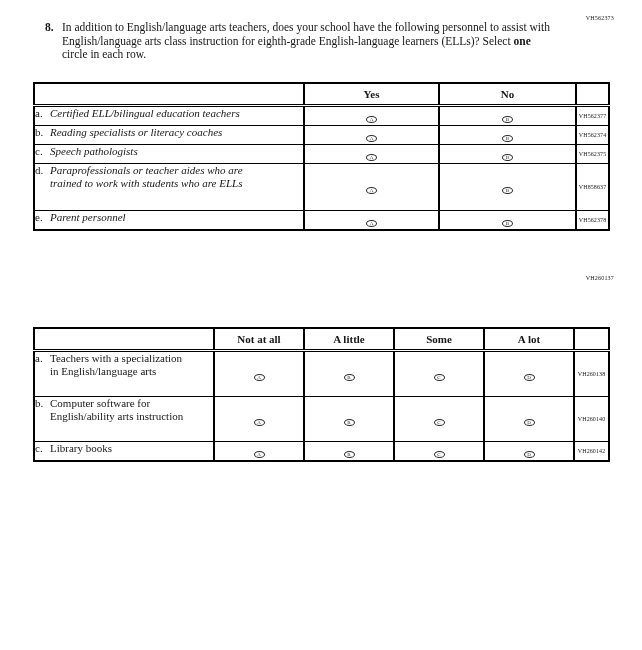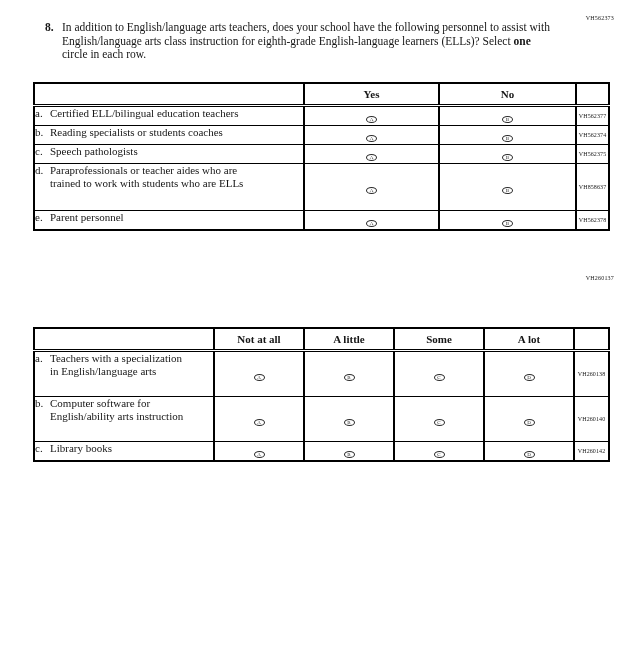--- a/index.html
+++ b/index.html
@@ -60,21 +60,21 @@
   tr.r-md td { height: 44px; }
   td.label-cell {
     vertical-align: top;
     font-size: 11px;
     line-height: 1.14;
     padding: 2px 2px 2px 4px;
   }
   .label-flex { display: flex; }
   .item-letter { width: 15px; flex-shrink: 0; }
   .item-text { flex: 1; }
-  .t8 .item-text { max-width: 205px; }
+  .t8 .item-text { max-width: 205px; font-style: italic; }
   .t9 td.label-cell { padding-right: 24px; }
   td.bubble-cell {
     text-align: center;
     vertical-align: middle;
   }
   .bubble {
     display: inline-flex;
     align-items: center;
     justify-content: center;
     width: 11px;
@@ -139,21 +139,21 @@
           <span class="bubble">
               <span class="bubble-letter">B</span>
             </span>
         </td>
         <td class="code-cell">VH562377</td>
       </tr>
       <tr class="r-sm">
         <td class="label-cell">
           <div class="label-flex">
             <span class="item-letter">b.</span>
-            <span class="item-text">Reading specialists or students coaches</span>
+            <span class="item-text">Reading specialists or literacy coaches</span>
           </div>
         </td>
         <td class="bubble-cell">
           <span class="bubble">
               <span class="bubble-letter">A</span>
             </span>
         </td>
         <td class="bubble-cell">
           <span class="bubble">
               <span class="bubble-letter">B</span>

